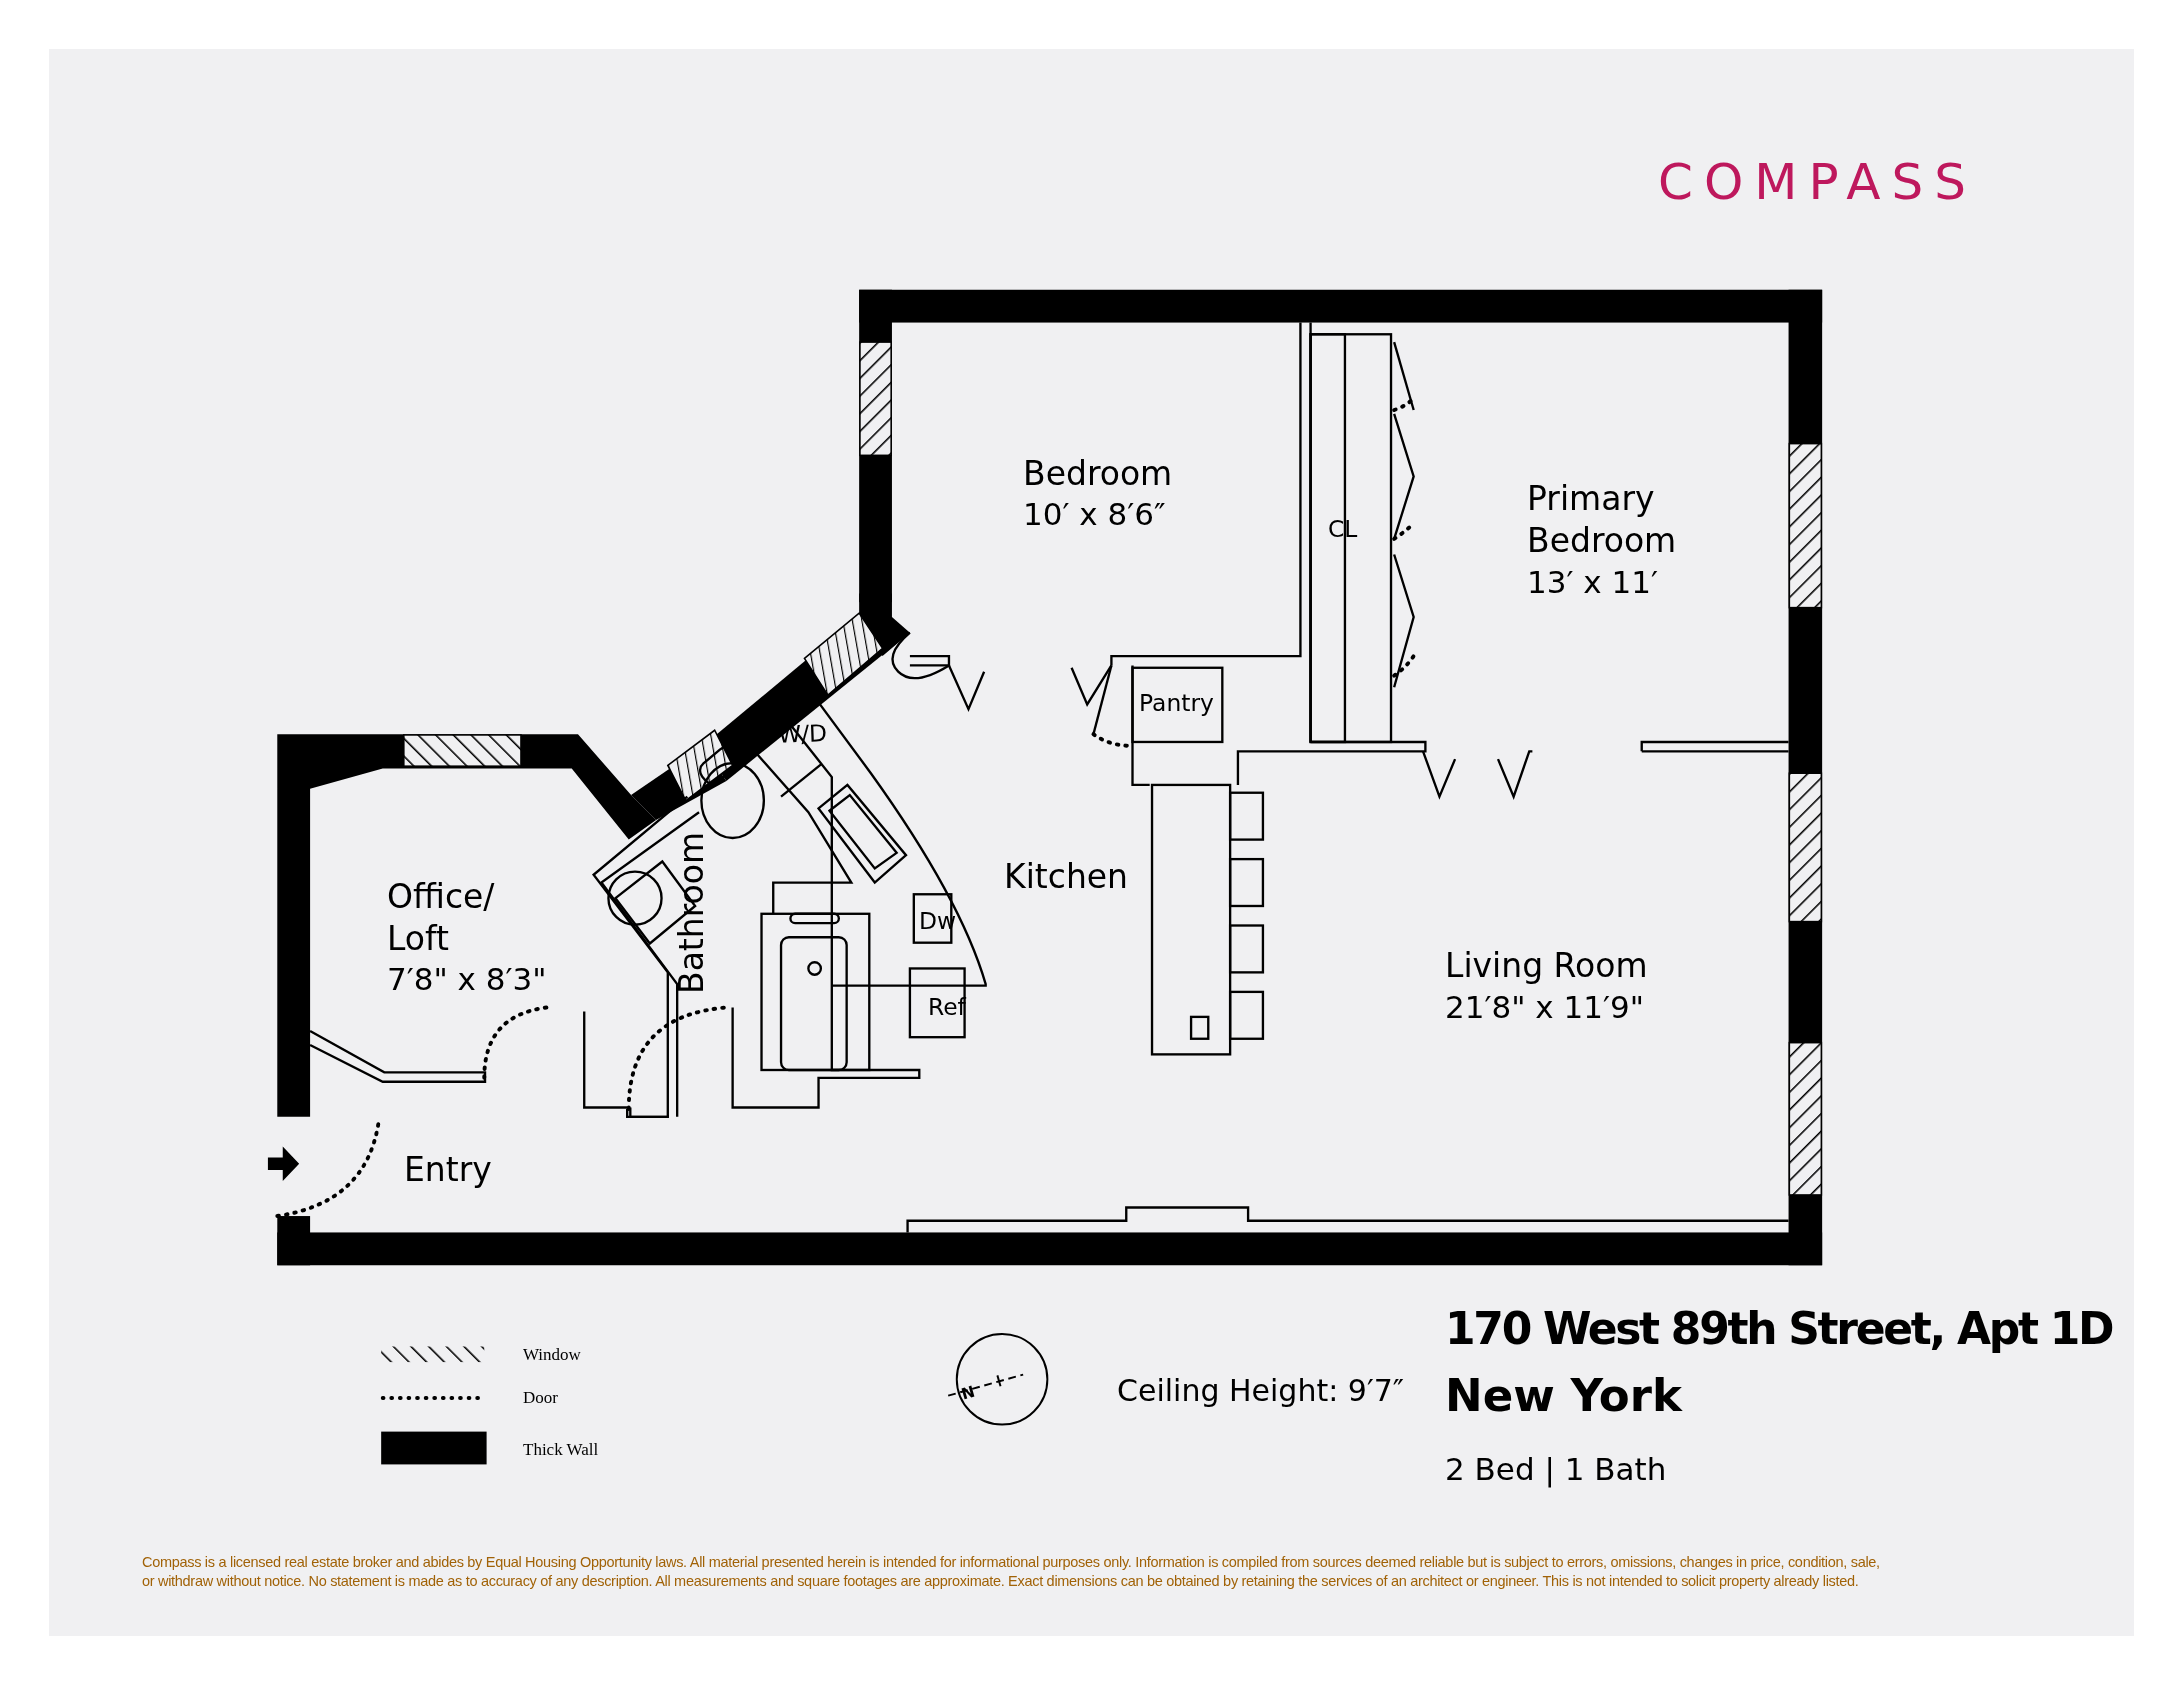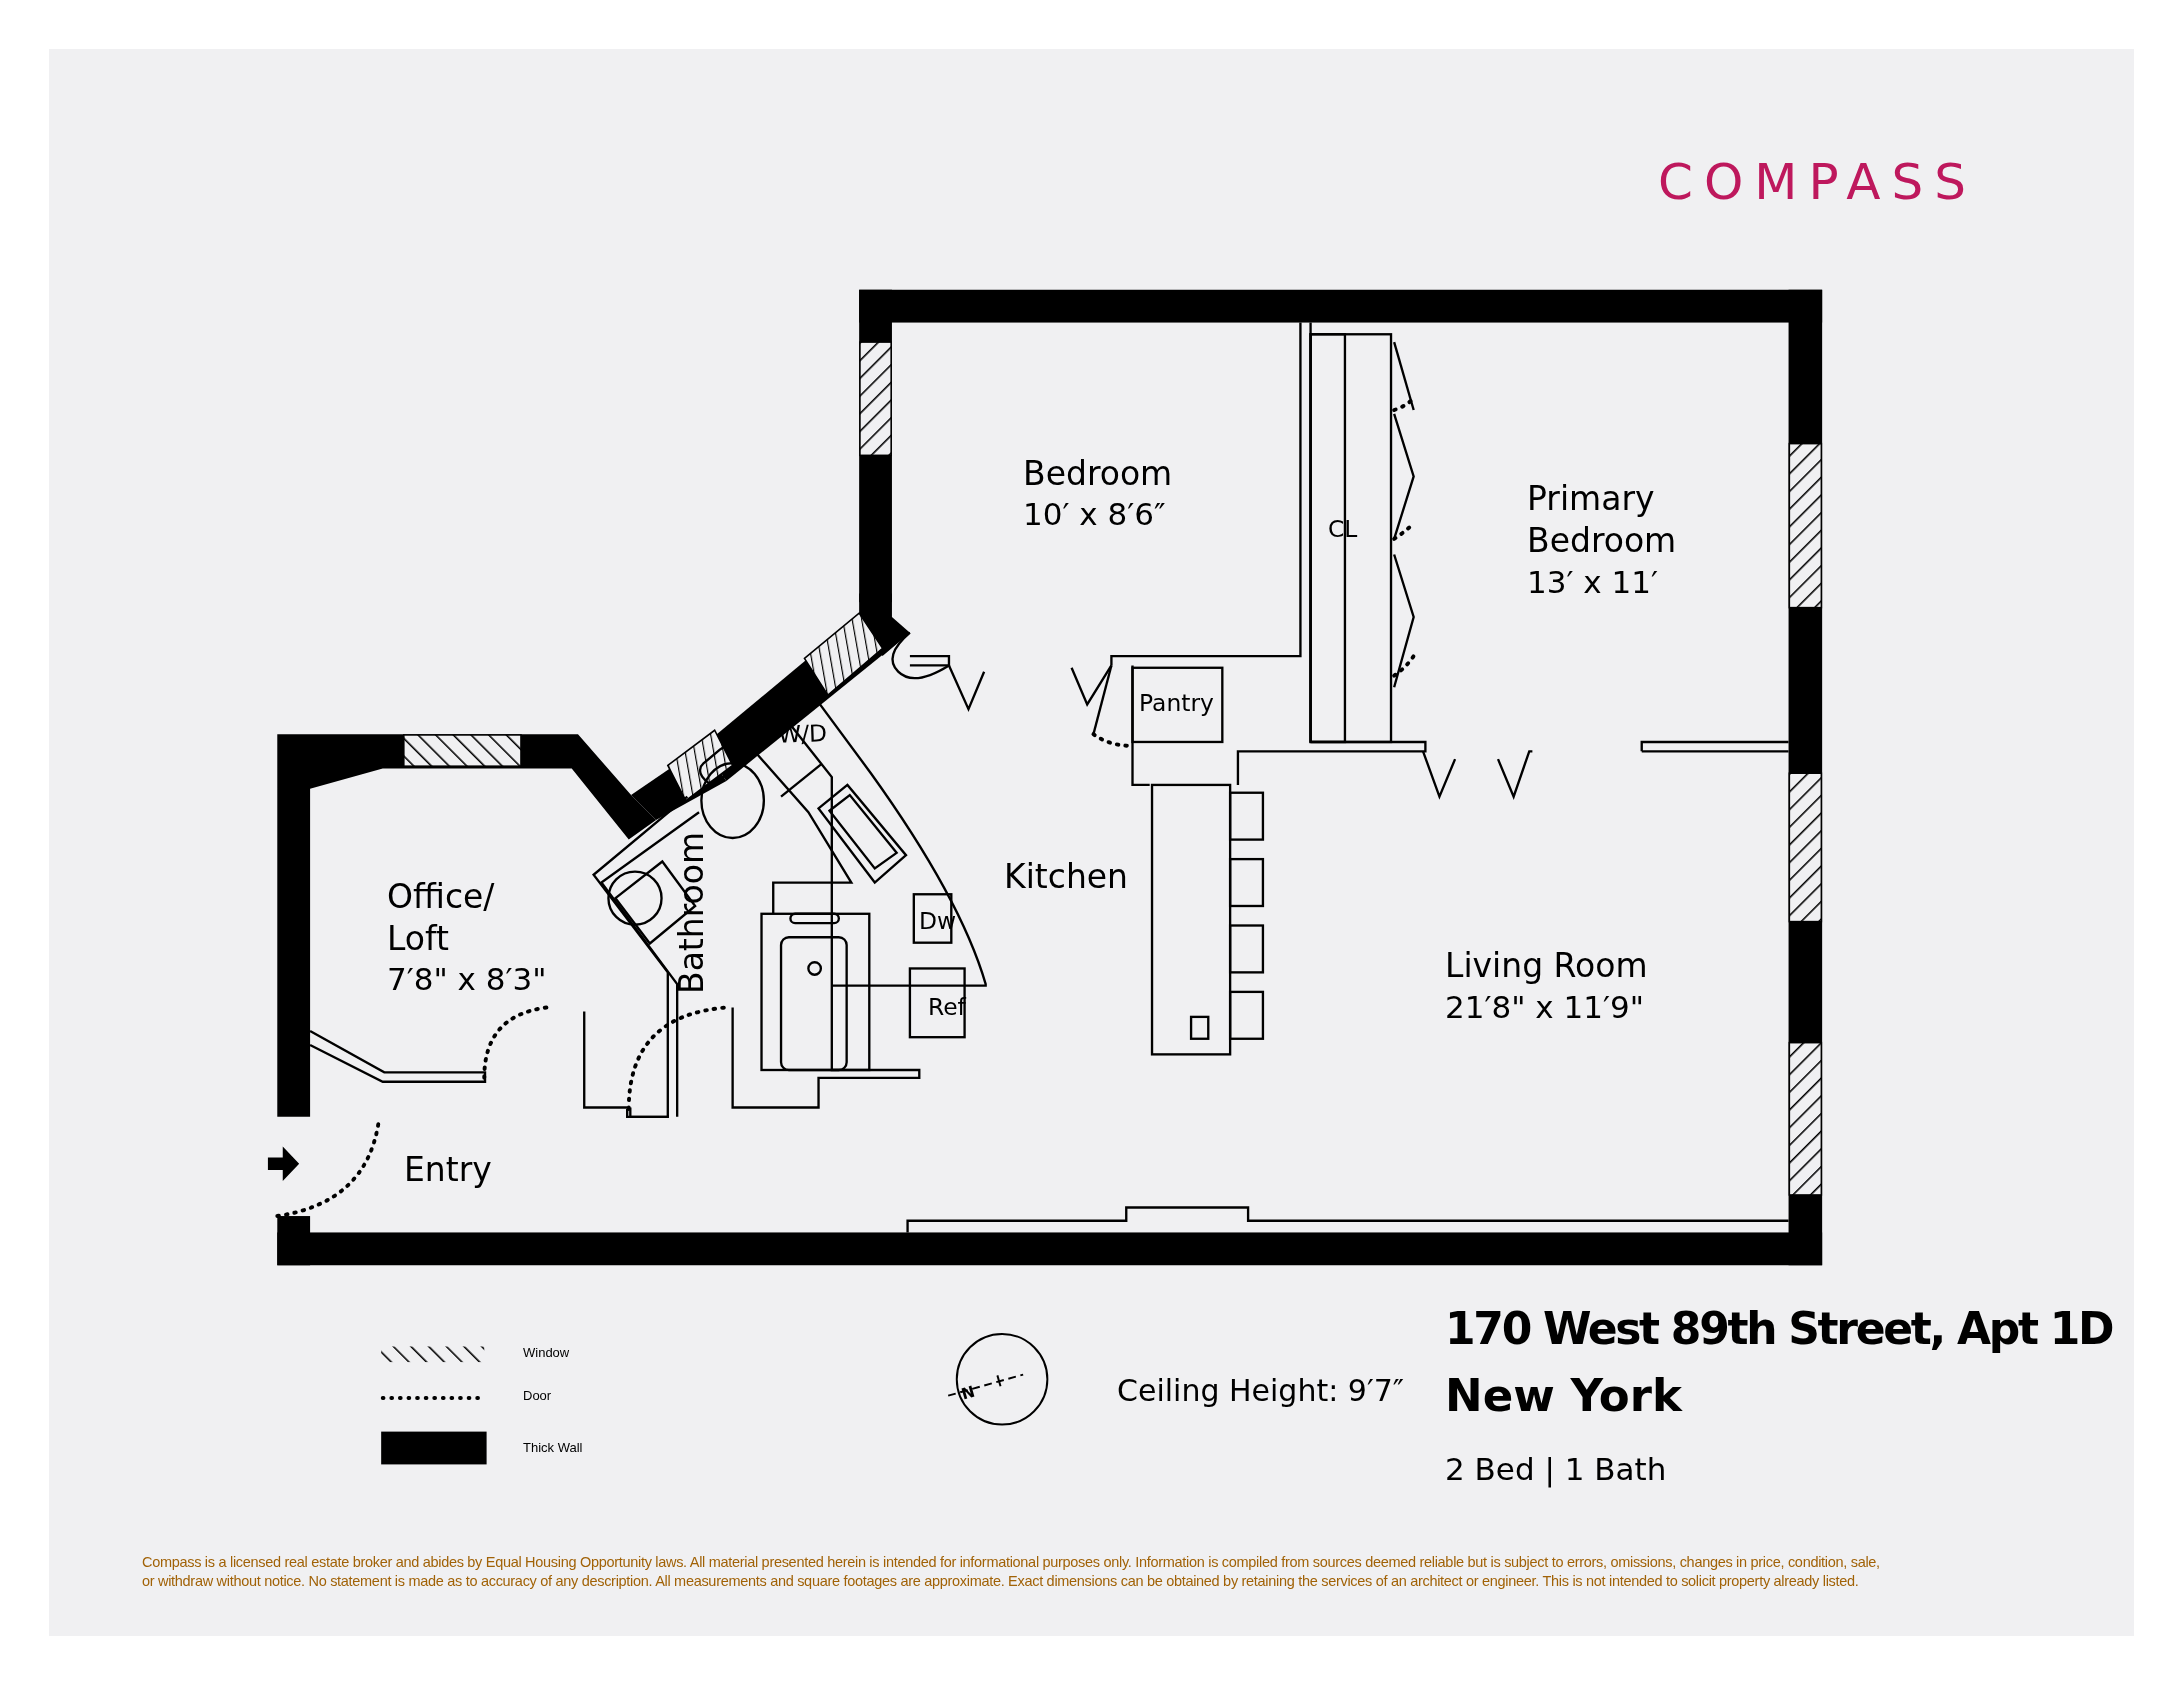--- a/index.html
+++ b/index.html
@@ -6,21 +6,21 @@
   body { width:2183px; height:1687px; position:relative; overflow:hidden;
          font-family:"Liberation Sans", "DejaVu Sans", sans-serif; color:#000; }
   .panel { position:absolute; left:49px; top:49px; width:2085px; height:1587px; background:#f0f0f2; }
   .logo { position:absolute; left:1658px; top:153px; font-size:50px; letter-spacing:11px;
           font-weight:400; font-family:"DejaVu Sans", sans-serif; color:#be185d; }
   svg.plan { position:absolute; left:0; top:0; }
   .label { position:absolute; font-family:"DejaVu Sans", sans-serif; color:#000; line-height:1.15; }
   .room-name { font-size:33px; font-weight:400; }
   .room-dim  { font-size:31px; font-weight:400; }
   .small-lbl { font-size:23.4px; }
-  .legend-text { position:absolute; font-size:13px; font-family:Liberation Sans, sans-serif; }
+  .legend-text { position:absolute; font-size:17px; font-family:Liberation Serif, serif; }
   .addr { position:absolute; left:1445px; top:1303px; font-size:44px; font-weight:700;
           letter-spacing:-2.3px; font-family:"DejaVu Sans", sans-serif; }
   .city { position:absolute; left:1445px; top:1369px; font-size:45px; font-weight:700;
           font-family:"DejaVu Sans", sans-serif; }
   .beds { position:absolute; left:1445px; top:1451px; font-size:31px; font-family:"DejaVu Sans", sans-serif; }
   .ceiling { position:absolute; left:1117px; top:1373px; font-size:30px; font-family:"DejaVu Sans", sans-serif; }
   .disclaimer { position:absolute; left:142px; top:1553px; width:1906px; font-size:14.5px;
                 color:#a16207; line-height:19px; font-family:"Liberation Sans", sans-serif; letter-spacing:-0.3px; }
   .vertical { transform:rotate(-90deg); transform-origin:left top; }
 </style>

